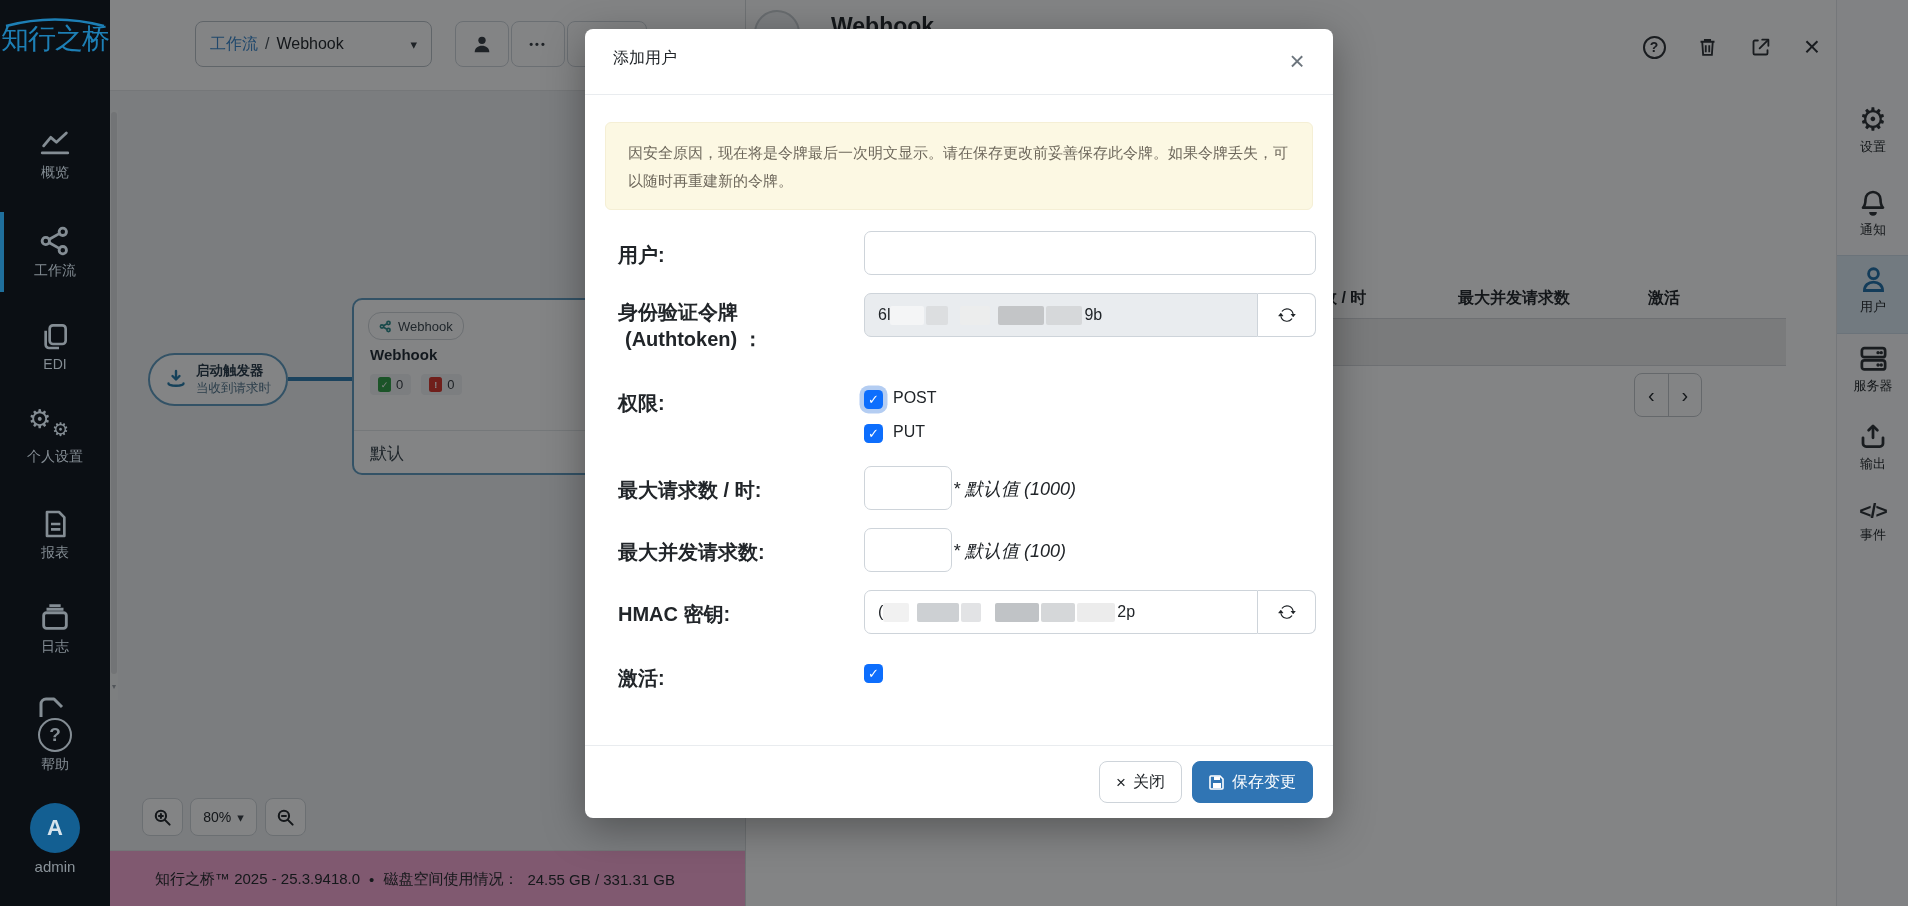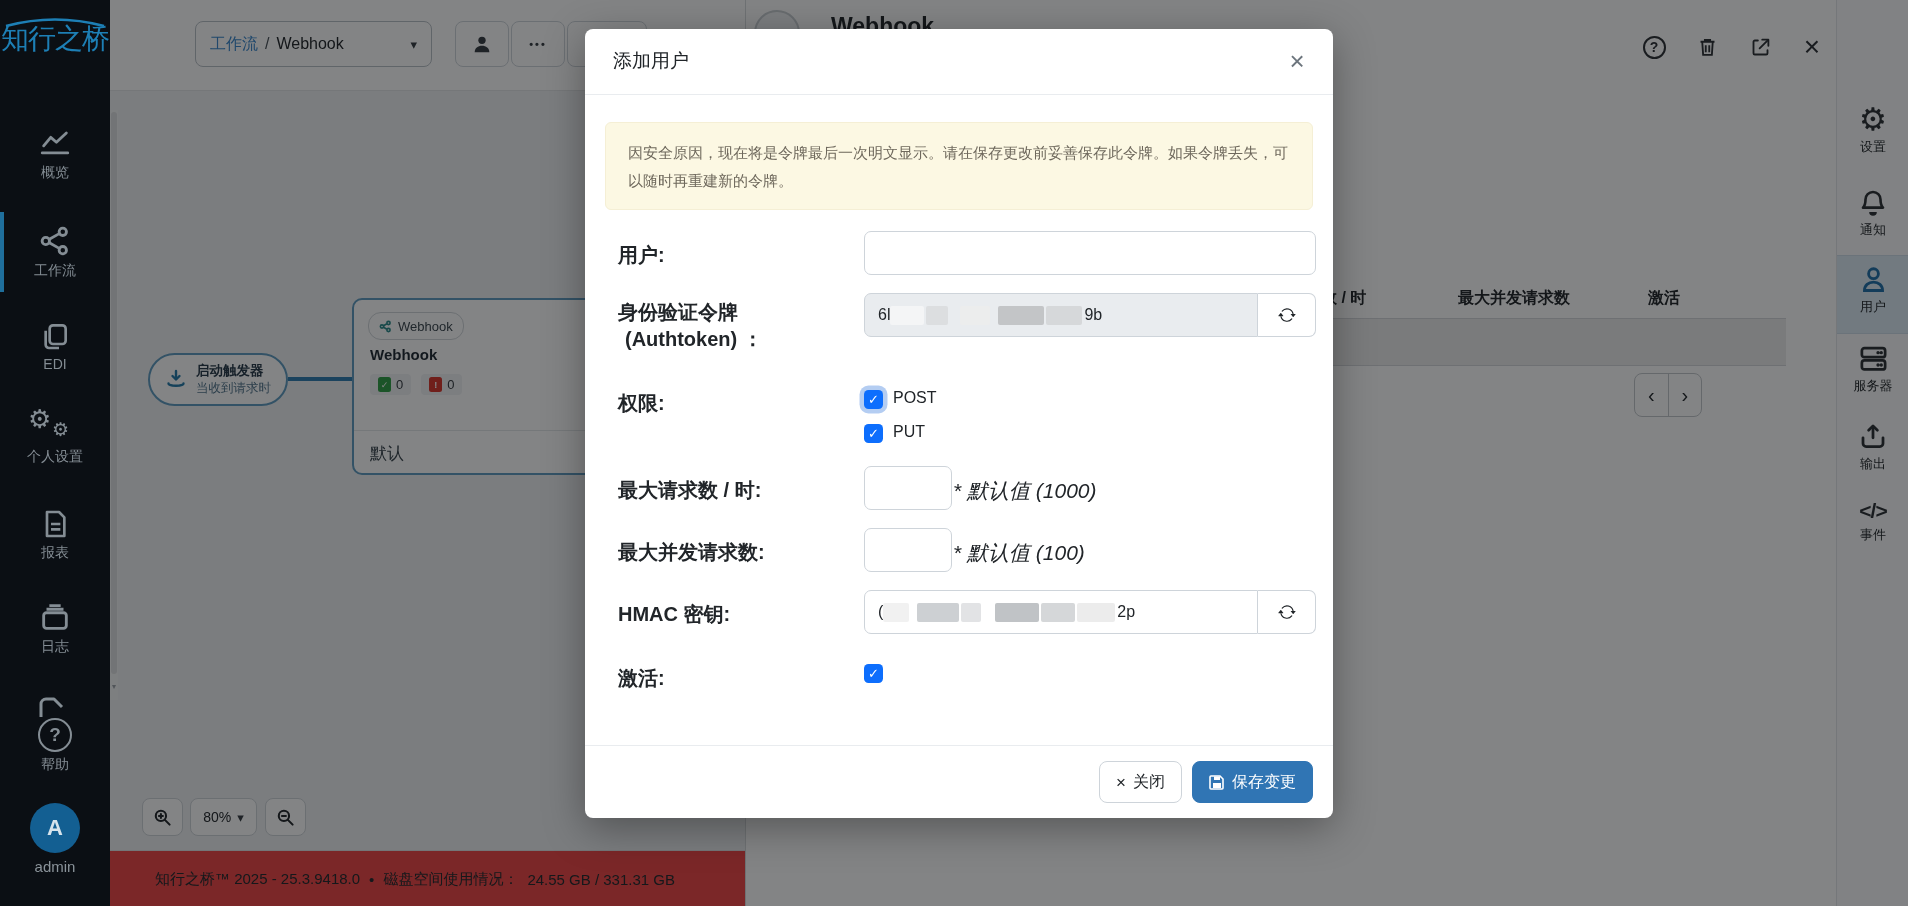--- a/index.html
+++ b/index.html
@@ -48,21 +48,21 @@
   .chip{display:flex;align-items:center;gap:5px;background:#f1f3f5;border-radius:4px;padding:3px 8px;font-size:13px;color:#343a40;}
   .doc{width:13px;height:15px;border-radius:2.5px;color:#fff;font-size:9px;display:flex;align-items:center;justify-content:center;font-weight:bold;}
   .doc.g{background:#2f9e44;}
   .doc.r{background:#d9342b;}
   .wdiv{position:absolute;left:0;top:130px;width:100%;border-top:1px solid #e3e6e9;}
   .wfoot{position:absolute;left:16px;top:142px;font-size:17px;color:#39444c;}
 
   .zoom-btn{top:798px;height:38px;border:1px solid #cfd4d9;border-radius:8px;background:#fff;
     display:flex;align-items:center;justify-content:center;box-sizing:border-box;gap:6px;}
   .zoom-pct{font-size:14px;color:#212529;}
-  .statusbar{left:0;top:850px;width:635px;height:56px;background:#ef4444;border-top:1px solid #e0e2e5;}
+  .statusbar{left:0;top:850px;width:635px;height:56px;background:#f9a8d4;border-top:1px solid #e0e2e5;}
   .status-txt{position:absolute;left:45px;top:19px;font-size:15px;color:#23272b;display:flex;gap:9px;align-items:center;}
 
   
   .rpanel{left:745px;top:0;width:1091px;height:906px;background:#fff;border-left:1px solid #d7dadd;box-sizing:border-box;z-index:1;}
   .ptitle-circle{position:absolute;left:8px;top:10px;width:46px;height:46px;border-radius:50%;border:2px solid #c9ced3;background:#f1f3f5;box-sizing:border-box;}
   .ptitle{position:absolute;left:85px;top:13px;font-size:23px;font-weight:bold;color:#212529;}
   .pic{position:absolute;top:34px;width:26px;height:26px;color:#2a2e33;display:flex;align-items:center;justify-content:center;}
   .th{position:absolute;top:288px;font-size:16px;font-weight:bold;color:#212529;white-space:nowrap;}
   .strip-row{position:absolute;left:25px;top:318px;width:1015px;height:46px;background:#ececec;border-top:1px solid #d4d7da;border-bottom:1px solid #d4d7da;}
   .pager{position:absolute;left:888px;top:373px;width:68px;height:44px;border:1px solid #c3c7cb;border-radius:8px;display:flex;box-sizing:border-box;background:transparent;}
@@ -73,41 +73,41 @@
   .rsb{left:1836px;top:0;width:72px;height:906px;background:#fafbfc;border-left:1px solid #e2e5e8;box-sizing:border-box;z-index:1;}
   .rsb-item{position:absolute;width:72px;text-align:center;color:#2a2e33;}
   .rsb-lb{display:block;font-size:13px;margin-top:3px;color:#1e2226;}
   .rsb-active{position:absolute;left:0;top:255px;width:72px;height:77px;background:#dcebf5;border-top:1px solid #cfdde8;border-bottom:1px solid #cfdde8;}
 
   
   .overlay{left:110px;top:0;width:1798px;height:906px;background:rgba(8,10,12,0.5);z-index:20;}
   .modal{left:585px;top:29px;width:748px;height:789px;background:#fff;border-radius:8px;z-index:30;
     box-shadow:0 10px 40px rgba(0,0,0,0.35);}
   .m-header{position:absolute;left:0;top:0;width:100%;height:66px;border-bottom:1px solid #e9ecef;box-sizing:border-box;}
-  .m-title{position:absolute;left:28px;top:19px;font-size:19px;font-weight:500;color:#212529;}
+  .m-title{position:absolute;left:28px;top:19px;font-size:16px;font-weight:500;color:#212529;}
   .m-close{position:absolute;right:20px;top:16px;width:32px;height:32px;font-size:26px;color:#6c757d;
     display:flex;align-items:center;justify-content:center;cursor:pointer;}
   .m-alert{position:absolute;left:20px;top:93px;width:708px;height:88px;box-sizing:border-box;background:#fcf8e3;
     border:1px solid #f5efd5;border-radius:6px;padding:16px 22px;font-size:15px;line-height:1.85;color:#6e685c;}
   .f-label{position:absolute;left:33px;font-size:20px;font-weight:600;color:#212529;white-space:nowrap;}
   .f-input{position:absolute;border:1px solid #ced4da;border-radius:7px;background:#fff;box-sizing:border-box;
     font-size:16px;color:#212529;padding:0 12px;outline:none;font-family:inherit;}
   .group{position:absolute;left:279px;width:452px;height:44px;display:flex;}
   .g-field{width:394px;height:44px;border:1px solid #ced4da;border-radius:7px 0 0 7px;box-sizing:border-box;
     display:flex;align-items:center;padding:0 13px;font-size:16px;color:#212529;}
   .g-field.gray{background:#e9ecef;}
   .g-btn{width:58px;height:44px;border:1px solid #ced4da;border-left:none;border-radius:0 7px 7px 0;background:#fff;
     box-sizing:border-box;display:flex;align-items:center;justify-content:center;color:#212529;cursor:pointer;}
   .mz{display:inline-block;height:19px;border-radius:2px;margin-right:2px;}
   .cb{position:absolute;width:19px;height:19px;background:#0d6efd;border-radius:4.5px;display:flex;
     align-items:center;justify-content:center;cursor:pointer;}
   .cb .ck{color:#fff;font-size:13px;font-weight:bold;line-height:1;}
   .cb.focus{box-shadow:0 0 0 4.5px rgba(88,145,226,0.45);}
   .cb-lb{position:absolute;font-size:16px;color:#212529;}
-  .hint{position:absolute;left:368px;font-size:21px;font-style:italic;color:#212529;}
+  .hint{position:absolute;left:368px;font-size:18px;font-style:italic;color:#212529;}
   .m-footer{position:absolute;left:0;top:716px;width:100%;height:73px;border-top:1px solid #e9ecef;box-sizing:border-box;
     display:flex;align-items:center;justify-content:flex-end;gap:10px;padding-right:20px;}
   .btn{height:42px;border-radius:8px;display:flex;align-items:center;justify-content:center;gap:7px;
     font-size:16px;box-sizing:border-box;cursor:pointer;padding:0 16px;}
   .btn.light{background:#fff;border:1px solid #ced4da;color:#212529;}
   .btn.primary{background:#3075b4;border:1px solid #3075b4;color:#fff;}
   .xg{font-size:17px;line-height:1;}
   svg{display:block;}
 </style>
 </head>

